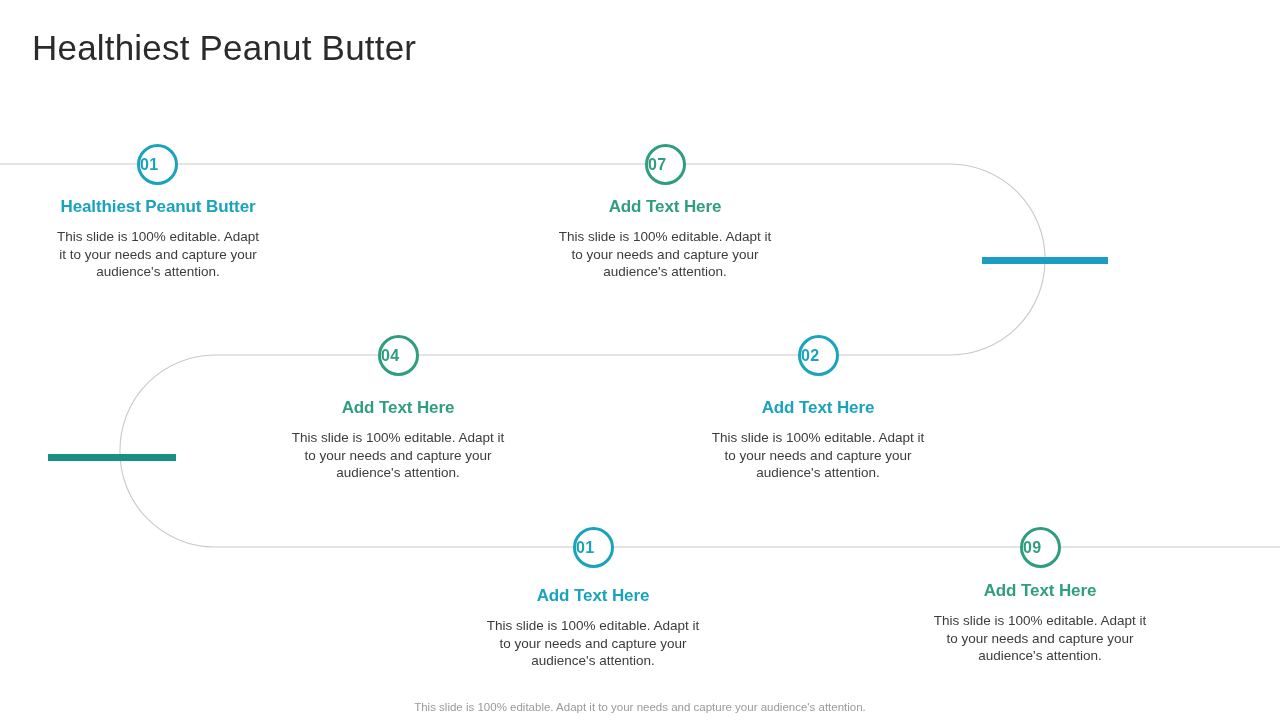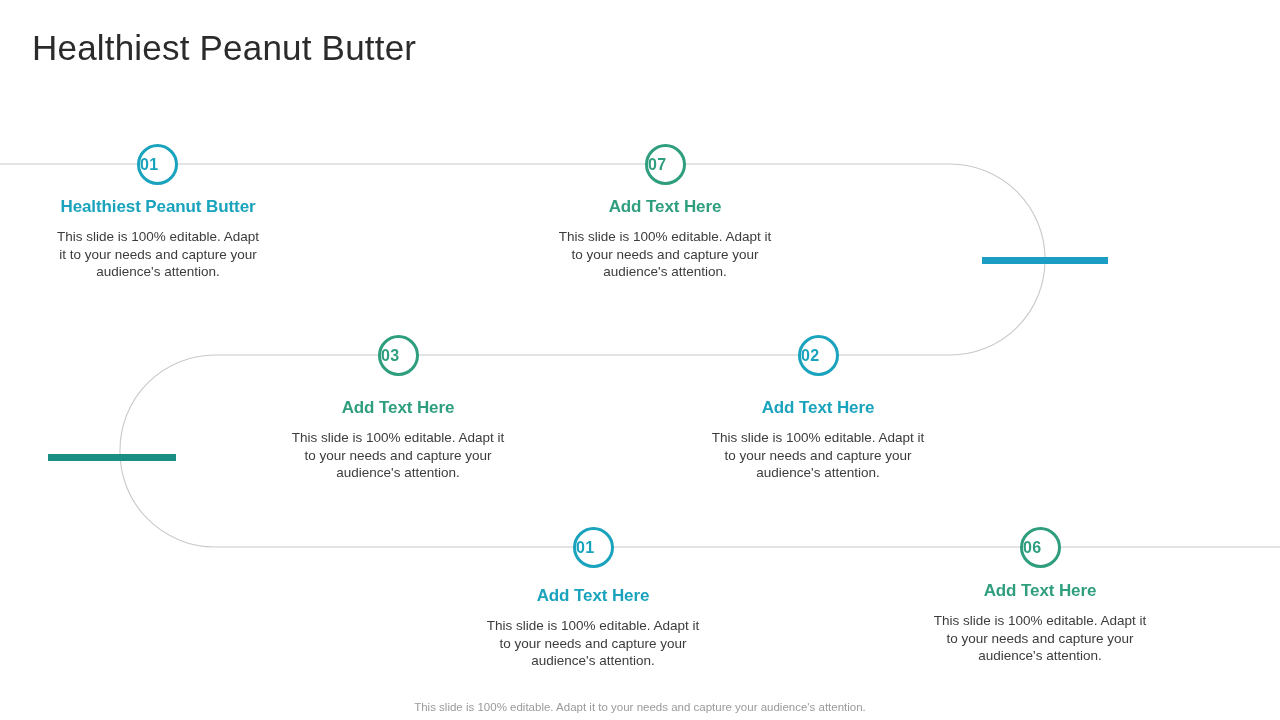--- a/index.html
+++ b/index.html
@@ -122,21 +122,21 @@
 
   <div class="node-circle b-green" style="left:645px; top:144px;">
     <span class="green">07</span>
   </div>
   <div class="node" style="left:525px; top:197px;">
     <div class="node-heading green">Add Text Here</div>
     <div class="node-body" style="padding:0 33px;">This slide is 100% editable.  Adapt it to your needs and capture your audience's attention.</div>
   </div>
 
   <div class="node-circle b-green" style="left:378px; top:335px;">
-    <span class="green">03</span>
+    <span class="green">04</span>
   </div>
   <div class="node" style="left:258px; top:398px;">
     <div class="node-heading green">Add Text Here</div>
     <div class="node-body" style="padding:0 33px;">This slide is 100% editable.  Adapt it to your needs and capture your audience's attention.</div>
   </div>
 
   <div class="node-circle b-cyan" style="left:798px; top:335px;">
     <span class="cyan">02</span>
   </div>
   <div class="node" style="left:678px; top:398px;">
@@ -146,21 +146,21 @@
 
   <div class="node-circle b-cyan" style="left:573px; top:527px;">
     <span class="cyan">01</span>
   </div>
   <div class="node" style="left:453px; top:586px;">
     <div class="node-heading cyan">Add Text Here</div>
     <div class="node-body" style="padding:0 33px;">This slide is 100% editable.  Adapt it to your needs and capture your audience's attention.</div>
   </div>
 
   <div class="node-circle b-green" style="left:1020px; top:527px;">
-    <span class="green">06</span>
+    <span class="green">09</span>
   </div>
   <div class="node" style="left:900px; top:581px;">
     <div class="node-heading green">Add Text Here</div>
     <div class="node-body" style="padding:0 33px;">This slide is 100% editable.  Adapt it to your needs and capture your audience's attention.</div>
   </div>
 
   <div id="footer-note">This slide is 100% editable. Adapt it to your needs and capture your audience's attention.</div>
 
 </div>
 

